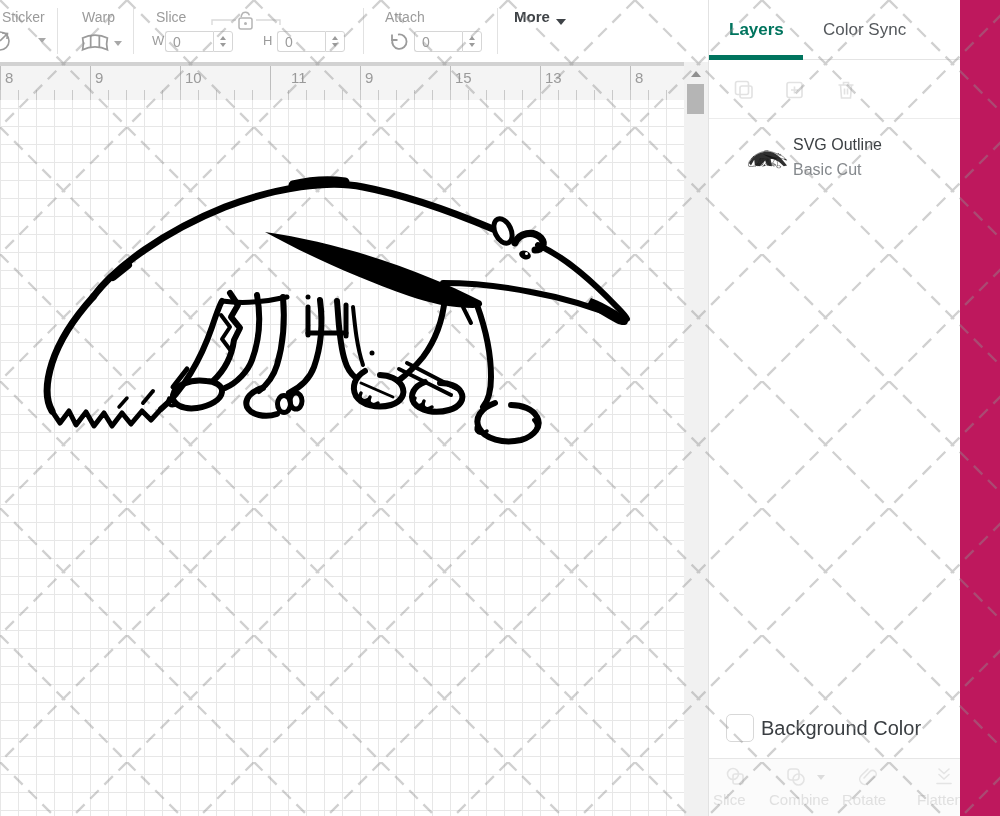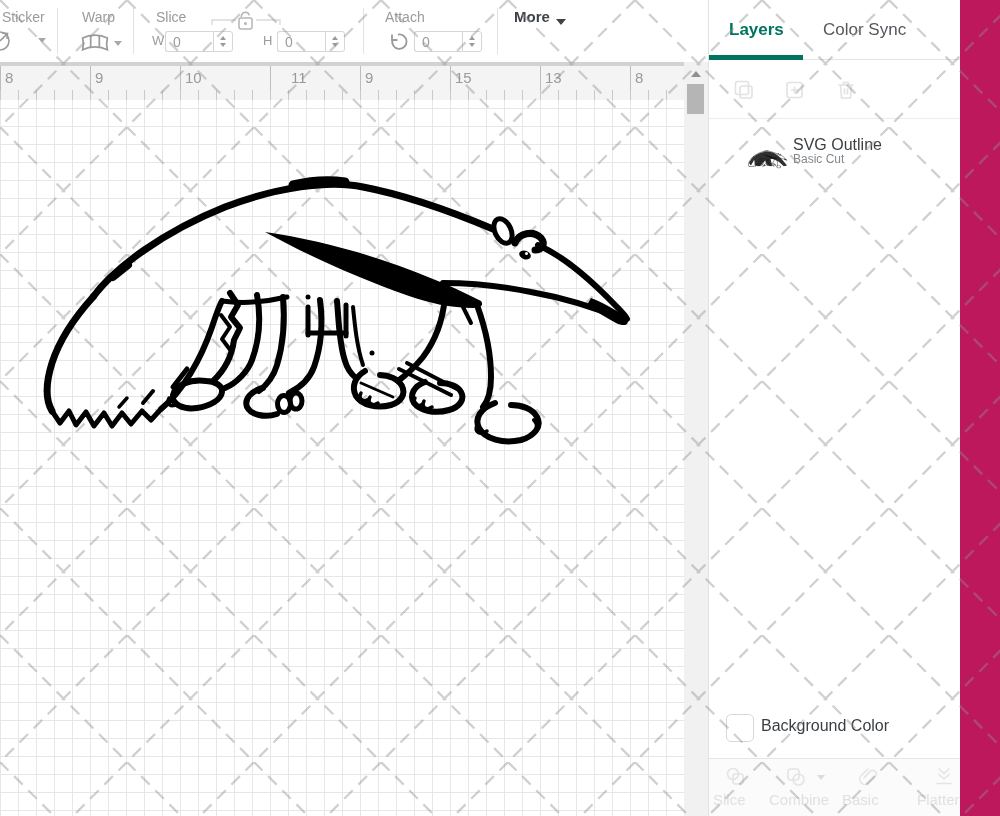--- a/index.html
+++ b/index.html
@@ -61,25 +61,25 @@
   .tab{position:absolute;top:20px;font-size:17px;cursor:pointer;}
   .tab.active{color:#00745E;font-weight:700;}
   .tab.inactive{color:#54585c;}
   .tab-underline{position:absolute;left:0;top:55px;width:94px;height:5px;background:#00745E;}
   .tab-border{position:absolute;left:0;top:59px;width:292px;height:1px;background:#e4e4e4;}
   .panel-icon{position:absolute;top:78px;width:24px;height:24px;cursor:default;}
   .row-divider{position:absolute;left:0;top:118px;width:292px;height:1px;background:#ececec;}
   .layer-item{position:absolute;left:0;top:130px;width:292px;height:64px;cursor:pointer;}
   .layer-thumb{position:absolute;left:38px;top:17px;width:42px;height:24px;}
   .layer-name{position:absolute;left:84px;top:6px;font-size:16px;color:#3c4043;}
-  .layer-type{position:absolute;left:84px;top:22px;font-size:12px;color:#84888c;}
+  .layer-type{position:absolute;left:84px;top:31px;font-size:16px;color:#84888c;}
   .bg-row{position:absolute;left:0;top:704px;width:292px;height:54px;cursor:pointer;}
   .bg-swatch{position:absolute;left:17px;top:10px;width:26px;height:26px;background:#fff;
      border:1px solid #d8d8d8;border-radius:5px;}
-  .bg-label{position:absolute;left:52px;top:13px;font-size:16px;color:#3a3e42;}
+  .bg-label{position:absolute;left:52px;top:13px;font-size:20px;color:#3a3e42;}
   .bottom-bar{position:absolute;left:0;top:758px;width:292px;height:58px;background:#fbfbfb;
      border-top:1px solid #e6e6e6;box-sizing:border-box;}
   .tool{position:absolute;top:0;height:58px;text-align:left;cursor:default;}
   .tool .ticon{display:block;margin:6px auto 0;}
   .tool .tlabel{display:block;margin-top:2px;font-size:15px;color:#e0e0e0;white-space:nowrap;}
   .combine-caret{position:absolute;right:-2px;top:16px;width:0;height:0;
      border-left:4px solid transparent;border-right:4px solid transparent;border-top:5px solid #dcdcdc;}
 
   
   .watermark{position:absolute;left:0;top:0;z-index:100;pointer-events:none;}
@@ -309,21 +309,21 @@
               <circle cx="14.5" cy="14.5" r="5.5"></circle>
           </g>
         </svg>
         <div class="combine-caret"></div>
         <span class="tlabel">Combine</span>
       </div>
       <div class="tool" style="left:133px;width:54px">
         <svg class="ticon" width="24" height="24" viewBox="0 0 24 24">
           <path d="M7,13 L13,6.5 a3.6,3.6 0 0 1 5.2,5 L11.5,18 a5.2,5.2 0 0 1 -7.4,-7.3 L11,4" stroke="#e4e4e4" stroke-width="1.6" fill="none" stroke-linecap="round"></path>
         </svg>
-        <span class="tlabel">Basic</span>
+        <span class="tlabel">Rotate</span>
       </div>
       <div class="tool" style="left:208px;width:54px">
         <svg class="ticon" width="24" height="24" viewBox="0 0 24 24">
           <g stroke="#e4e4e4" stroke-width="1.6" fill="none" stroke-linecap="round">
             <path d="M7,4 L12,8.5 L17,4"></path>
               <path d="M7,9.5 L12,14 L17,9.5"></path>
               <path d="M5,18.5 H19"></path>
           </g>
         </svg>
         <span class="tlabel">Flatten</span>

